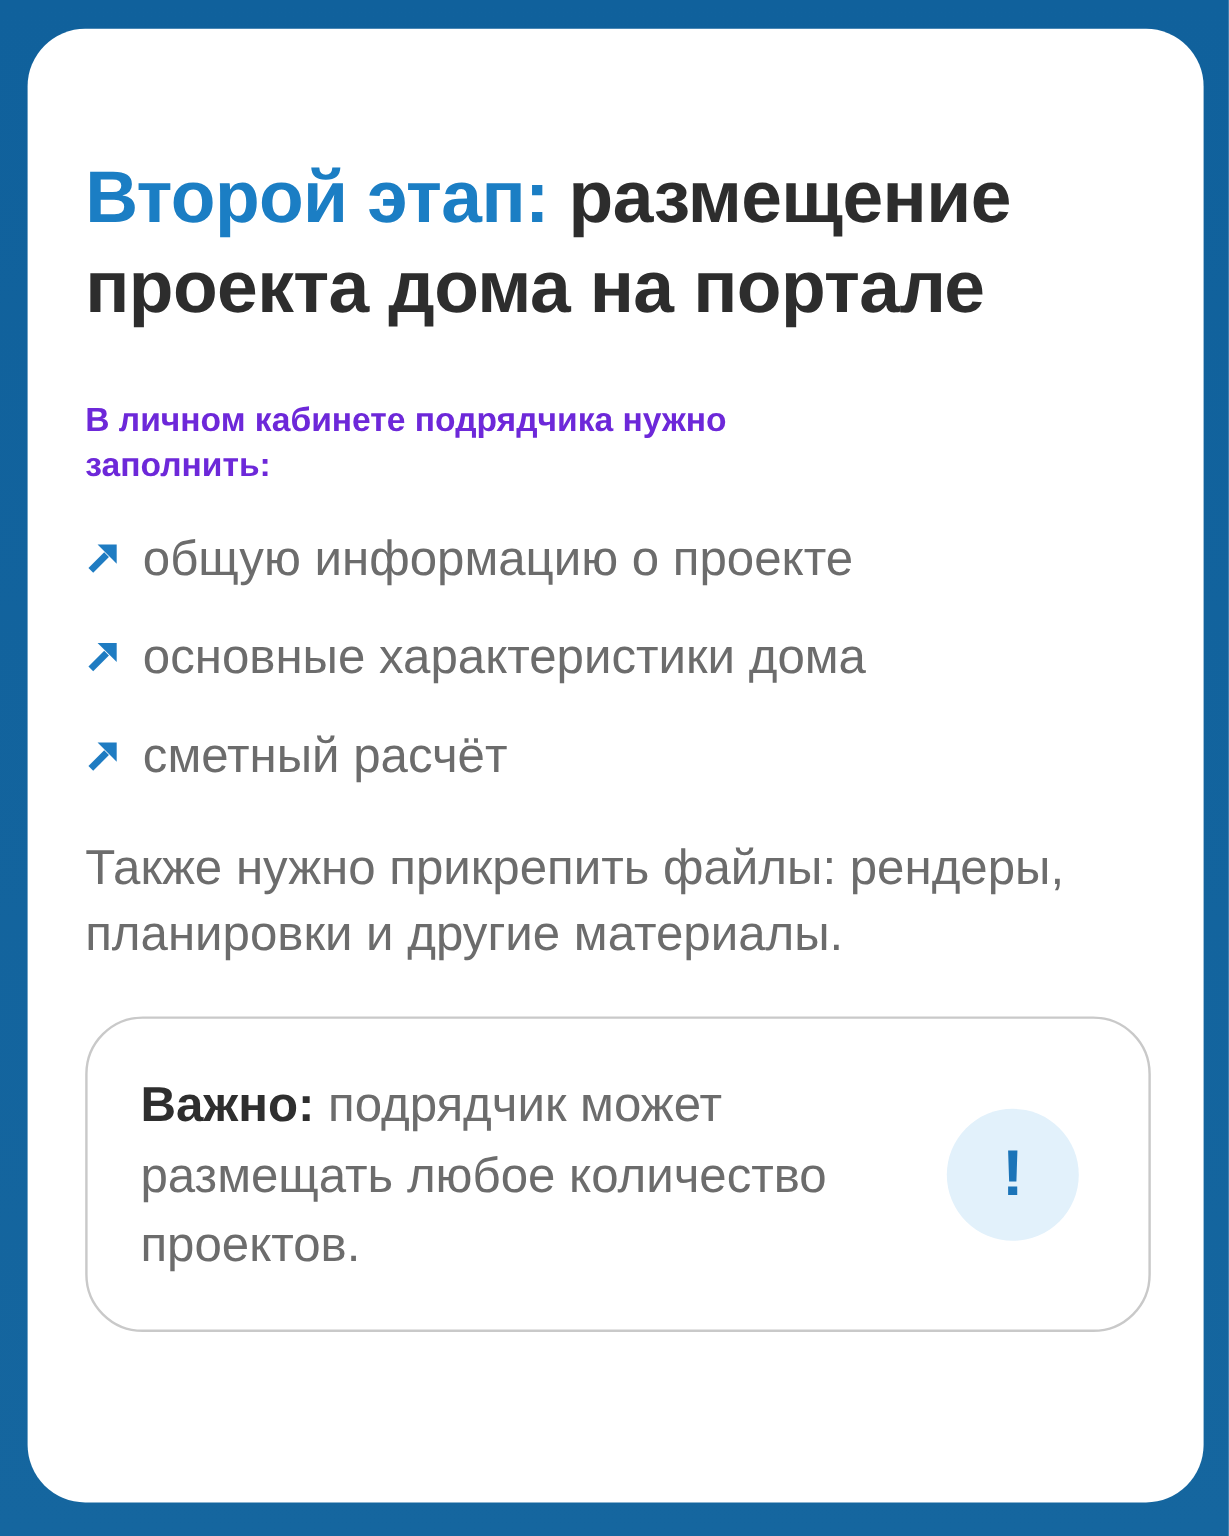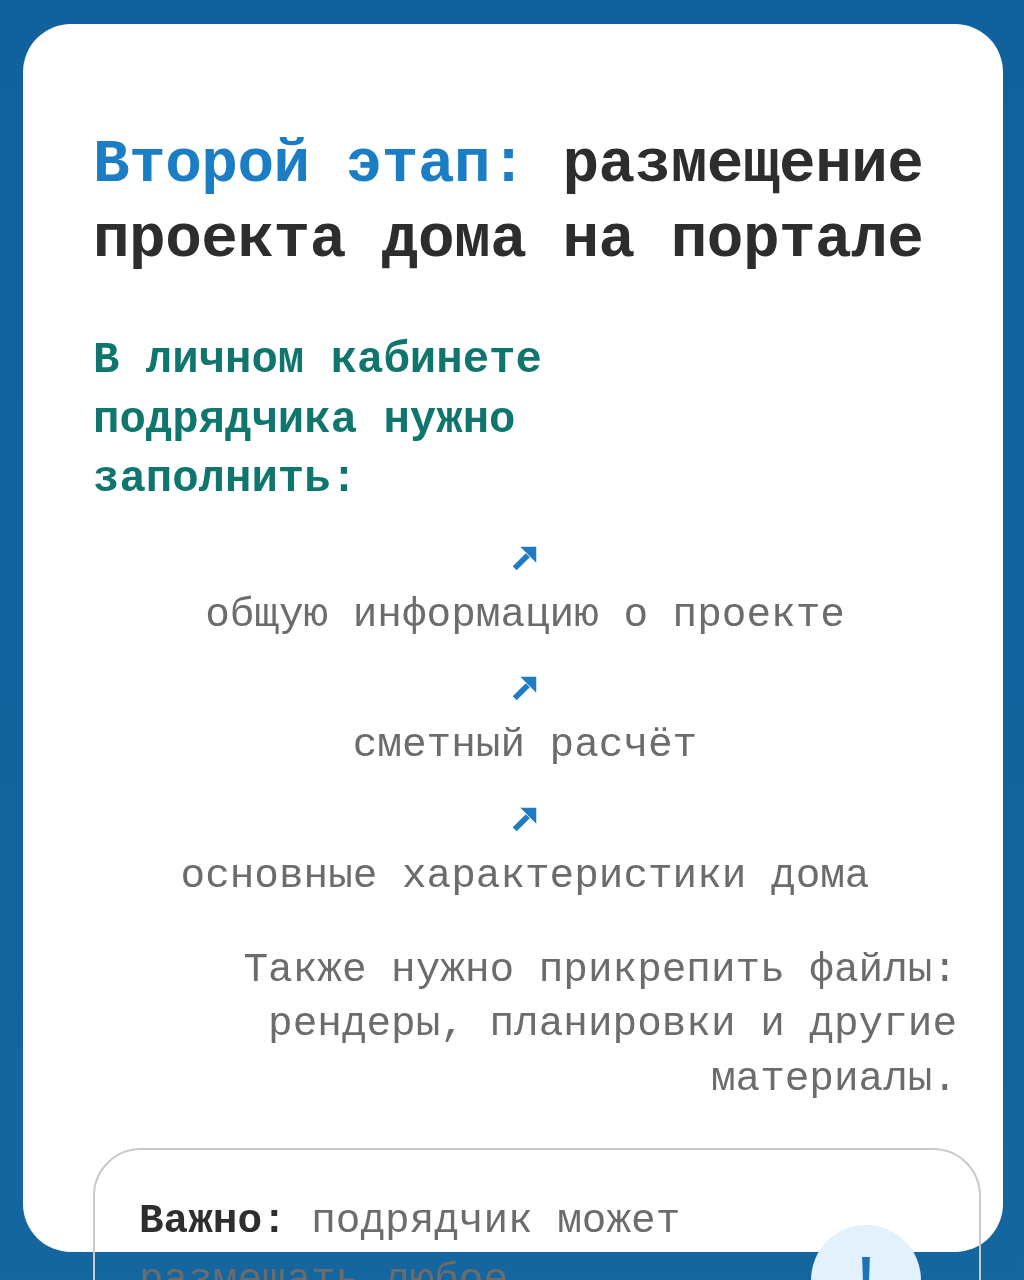--- a/index.html
+++ b/index.html
@@ -16,70 +16,68 @@
   }
   .card {
     position: absolute;
     left: 23px;
     top: 24px;
     right: 21px;
     bottom: 28px;
     background: #ffffff;
     border-radius: 48px;
     box-sizing: border-box;
-    padding: 62px 46px 0 70px;
-    font-family: Liberation Mono, monospace;
+    padding: 62px 46px 0 48px;
   }
   .title {
     font-size: 61px;
     font-weight: 700;
     line-height: 1.24;
     letter-spacing: -0.5px;
     color: #2D2D2D;
     max-width: 890px;
   }
   .title .highlight {
     color: #1B7EC4;
   }
   .intro {
     margin-top: 53px;
-    font-size: 44px;
+    font-size: 28px;
     font-weight: 700;
     line-height: 1.35;
-    color: #0f766e;
+    color: #6d28d9;
     max-width: 660px;
   }
   .bullets {
     margin-top: 34px;
   }
   .bullet-row {
     display: flex;
     align-items: center;
     gap: 18px;
     margin-bottom: 33px;
-    flex-direction: column;
   }
   .bullet-row .arrow {
     width: 30px;
     height: 30px;
     flex: 0 0 auto;
     display: inline-block;
   }
   .bullet-row .bullet-text {
     font-size: 41px;
     line-height: 1.2;
     color: #6C6C6C;
   }
   .para {
     font-size: 41px;
     line-height: 1.33;
     color: #6C6C6C;
     max-width: 905px;
   }
-  .para-1 { margin-top: 42px; text-align: right; }
+  .para-1 { margin-top: 42px; }
   .para-2 { margin-top: 37px; }
   .note-box {
     margin-top: 42px;
     width: 888px;
     box-sizing: border-box;
     border: 2px solid #C9C9C9;
     border-radius: 48px;
     padding: 42px 58px 42px 44px;
     display: flex;
     align-items: center;
@@ -131,29 +129,29 @@
         <polygon points="11,4 28,4 28,21" fill="#1F7CC2"></polygon>
       </svg>
       <span class="bullet-text">общую информацию о проекте</span>
     </div>
 
     <div class="bullet-row">
       <svg class="arrow" viewBox="0 0 32 32">
         <line x1="5" y1="27" x2="19" y2="13" stroke="#1F7CC2" stroke-width="6"></line>
         <polygon points="11,4 28,4 28,21" fill="#1F7CC2"></polygon>
       </svg>
-      <span class="bullet-text">сметный расчёт</span>
+      <span class="bullet-text">основные характеристики дома</span>
     </div>
 
     <div class="bullet-row">
       <svg class="arrow" viewBox="0 0 32 32">
         <line x1="5" y1="27" x2="19" y2="13" stroke="#1F7CC2" stroke-width="6"></line>
         <polygon points="11,4 28,4 28,21" fill="#1F7CC2"></polygon>
       </svg>
-      <span class="bullet-text">основные характеристики дома</span>
+      <span class="bullet-text">сметный расчёт</span>
     </div>
 
   </div>
 
   <div class="para para-1">Также нужно прикрепить файлы: рендеры, планировки и другие материалы.</div>
 
 
   <div class="note-box">
     <div class="note-text"><span class="note-label">Важно:</span><span> подрядчик может размещать любое количество проектов.</span></div>
     <div class="note-badge">

